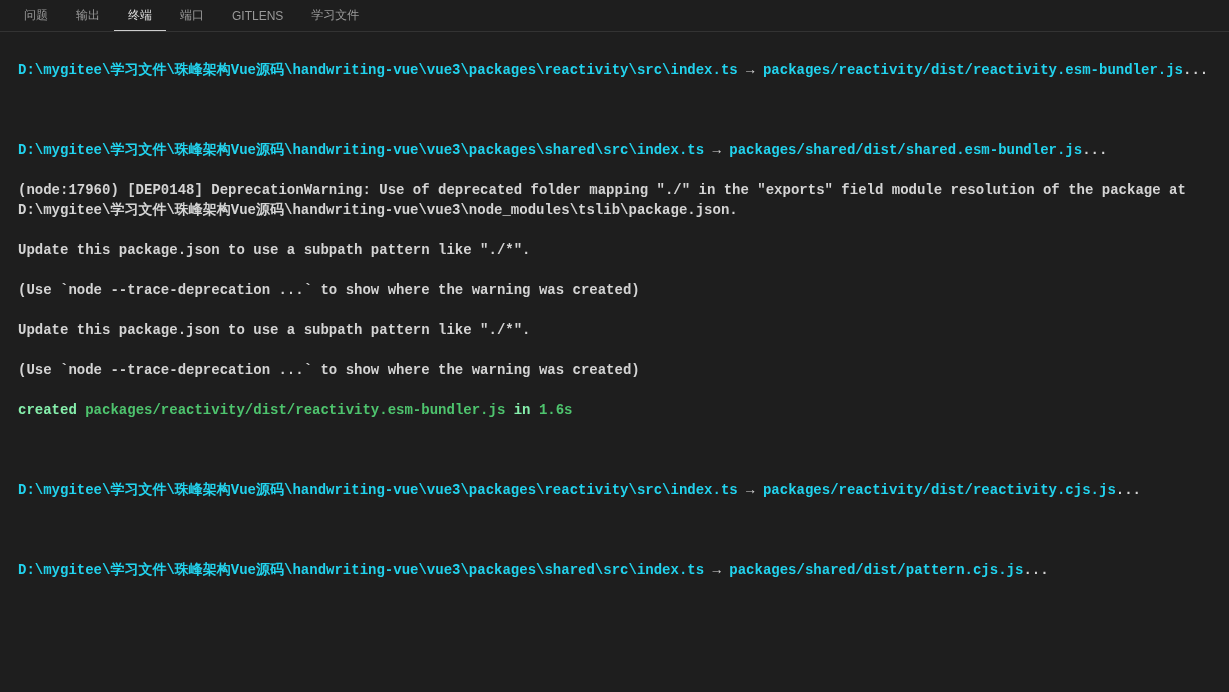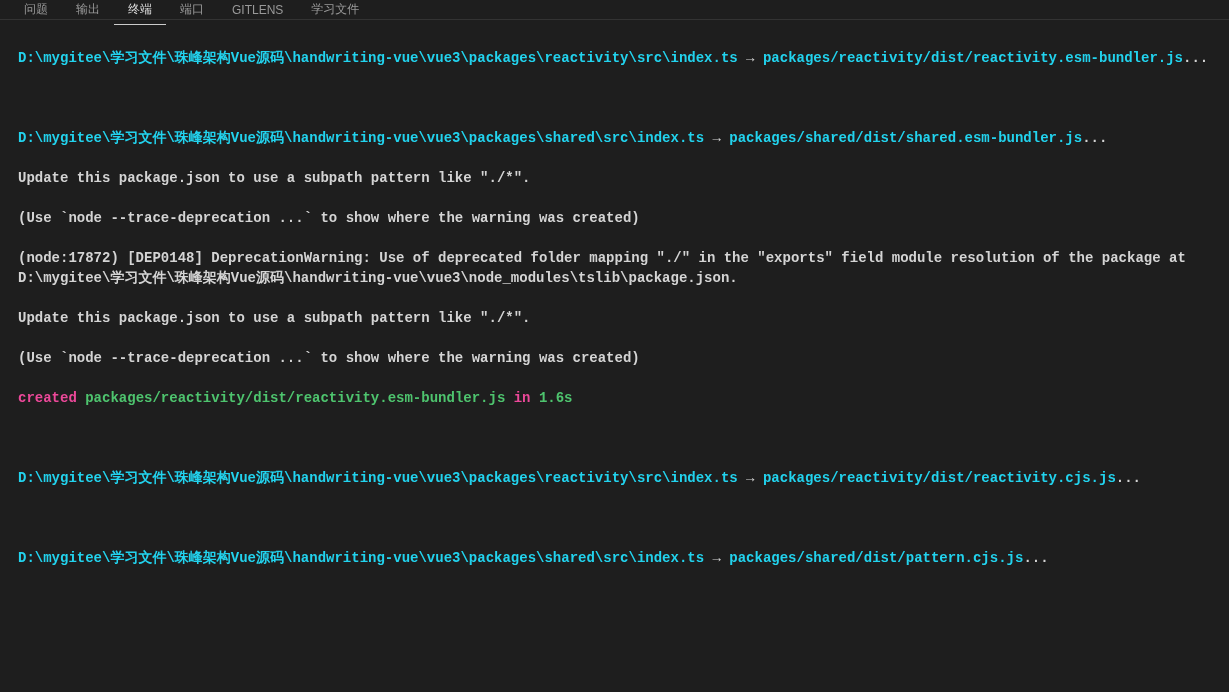--- a/index.html
+++ b/index.html
@@ -8,21 +8,21 @@
     color: #cccccc;
     font-family: Consolas, 'Courier New', monospace;
     font-size: 14px;
     width: 1229px;
     height: 692px;
     overflow: hidden;
   }
   .tabs {
     display: flex;
     align-items: center;
-    height: 20px;
+    height: 32px;
     padding: 0 10px;
     border-bottom: 1px solid #333;
     background: #1e1e1e;
   }
   .tab {
     padding: 6px 14px;
     font-size: 12px;
     color: #999;
     cursor: pointer;
     font-family: 'Segoe UI', sans-serif;
@@ -34,43 +34,43 @@
   .terminal {
     padding: 8px 18px;
     line-height: 20px;
     white-space: pre-wrap;
     word-break: break-all;
     font-weight: 600;
   }
   .cyan { color: #22d3ee; font-weight: bold; text-align: right; }
   .white { color: #d4d4d4; }
   .green { color: #4ec46e; font-weight: bold; }
-  .green-dim { color: #ec4899; margin-top: 38px; }
+  .green-dim { color: #86efac; margin-top: 38px; }
   .line { display: block; }
   .blank { height: 20px; }
 </style>
 </head>
 <body>
 
 <div class="tabs">
   <div class="tab">问题</div>
   <div class="tab">输出</div>
   <div class="tab active">终端</div>
   <div class="tab">端口</div>
   <div class="tab">GITLENS</div>
   <div class="tab">学习文件</div>
 </div>
 
 <div class="terminal">
 <span class="line"><span class="cyan">D:\mygitee\学习文件\珠峰架构Vue源码\handwriting-vue\vue3\packages\reactivity\src\index.ts</span><span class="white"> → </span><span class="cyan">packages/reactivity/dist/reactivity.esm-bundler.js</span><span class="white">...</span></span>
 <div class="blank"></div>
 <span class="line"><span class="cyan">D:\mygitee\学习文件\珠峰架构Vue源码\handwriting-vue\vue3\packages\shared\src\index.ts</span><span class="white"> → </span><span class="cyan">packages/shared/dist/shared.esm-bundler.js</span><span class="white">...</span></span>
+<span class="line white">(node:17960) [DEP0148] DeprecationWarning: Use of deprecated folder mapping "./" in the "exports" field module resolution of the package at D:\mygitee\学习文件\珠峰架构Vue源码\handwriting-vue\vue3\node_modules\tslib\package.json.</span>
 <span class="line white">Update this package.json to use a subpath pattern like "./*".</span>
 <span class="line white">(Use `node --trace-deprecation ...` to show where the warning was created)</span>
-<span class="line white">(node:17872) [DEP0148] DeprecationWarning: Use of deprecated folder mapping "./" in the "exports" field module resolution of the package at D:\mygitee\学习文件\珠峰架构Vue源码\handwriting-vue\vue3\node_modules\tslib\package.json.</span>
 <span class="line white">Update this package.json to use a subpath pattern like "./*".</span>
 <span class="line white">(Use `node --trace-deprecation ...` to show where the warning was created)</span>
 <span class="line"><span class="green-dim">created </span><span class="green">packages/reactivity/dist/reactivity.esm-bundler.js</span><span class="green-dim"> in </span><span class="green">1.6s</span></span>
 <div class="blank"></div>
 <span class="line"><span class="cyan">D:\mygitee\学习文件\珠峰架构Vue源码\handwriting-vue\vue3\packages\reactivity\src\index.ts</span><span class="white"> → </span><span class="cyan">packages/reactivity/dist/reactivity.cjs.js</span><span class="white">...</span></span>
 <div class="blank"></div>
 <span class="line"><span class="cyan">D:\mygitee\学习文件\珠峰架构Vue源码\handwriting-vue\vue3\packages\shared\src\index.ts</span><span class="white"> → </span><span class="cyan">packages/shared/dist/pattern.cjs.js</span><span class="white">...</span></span>
 
 
 

